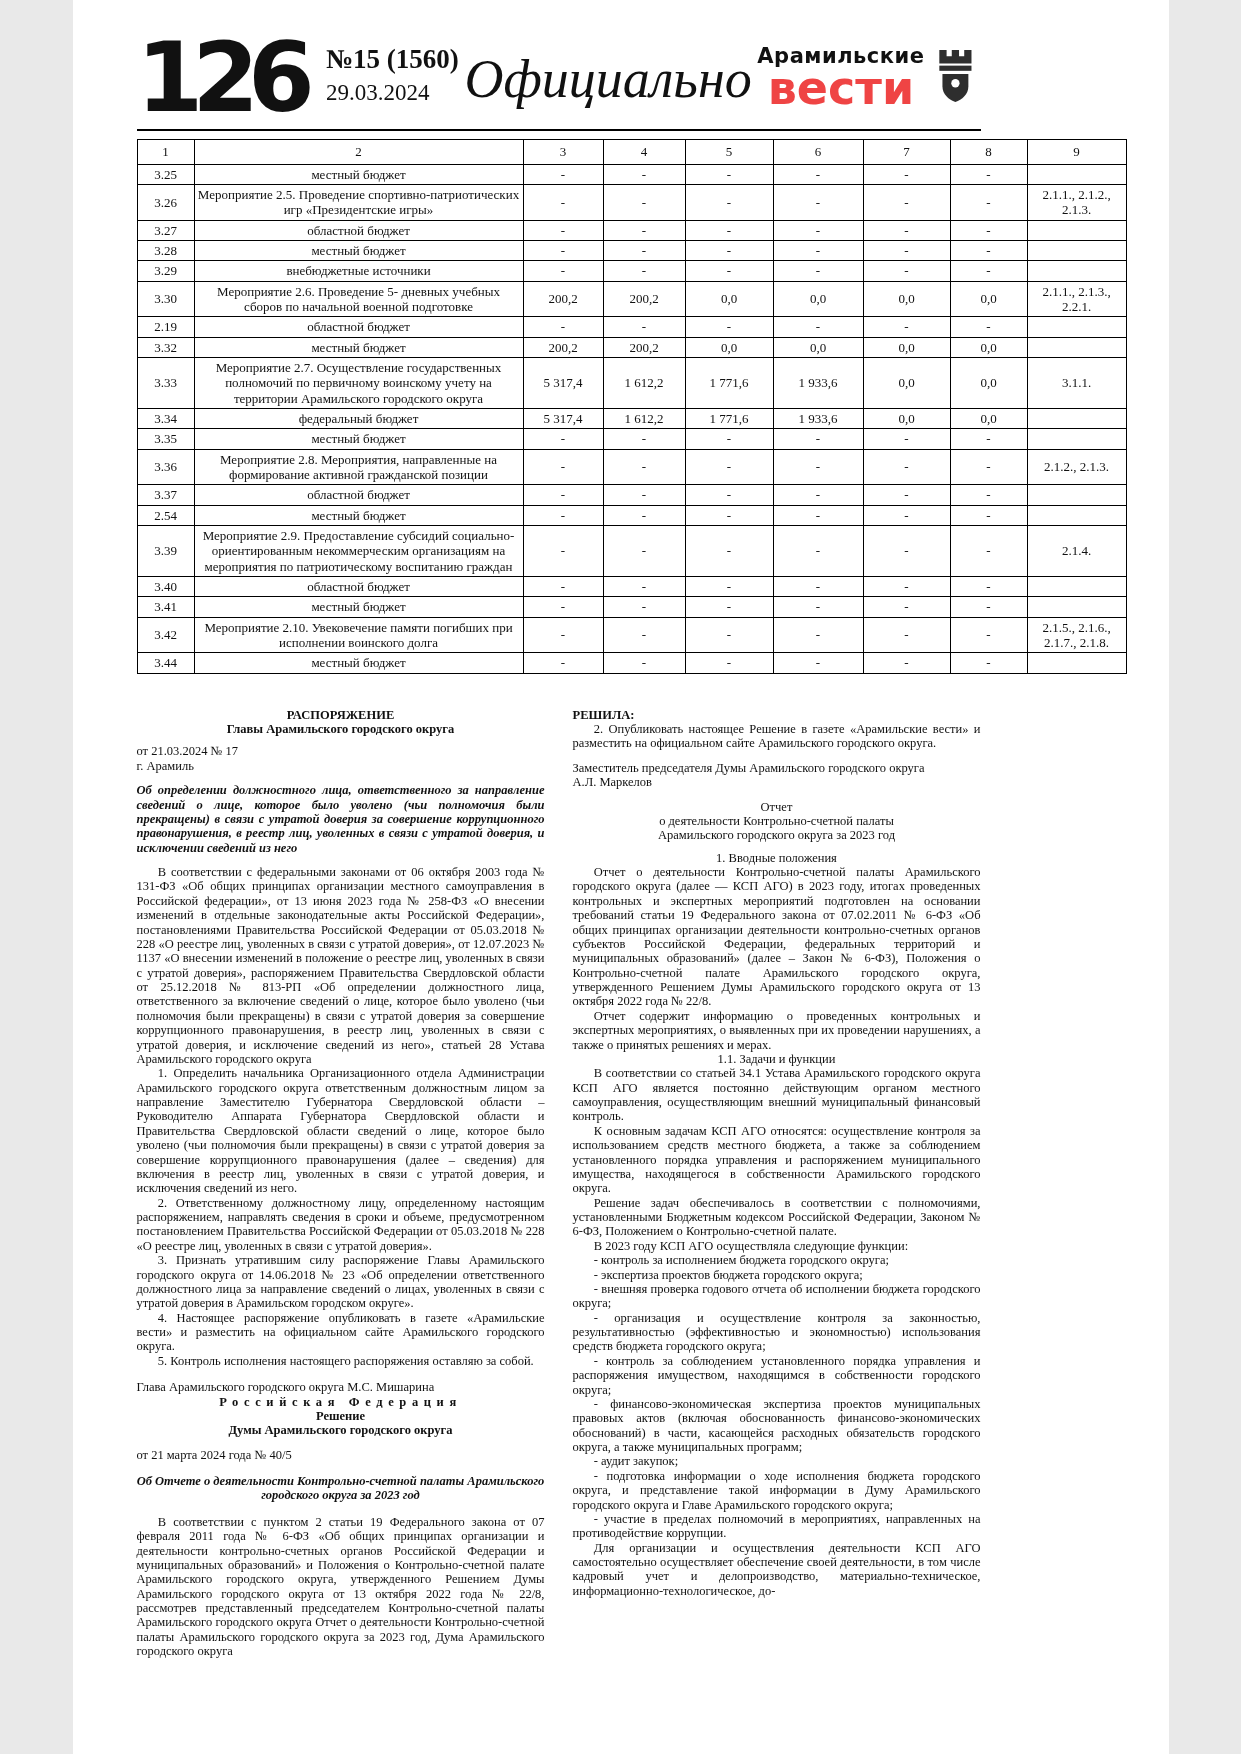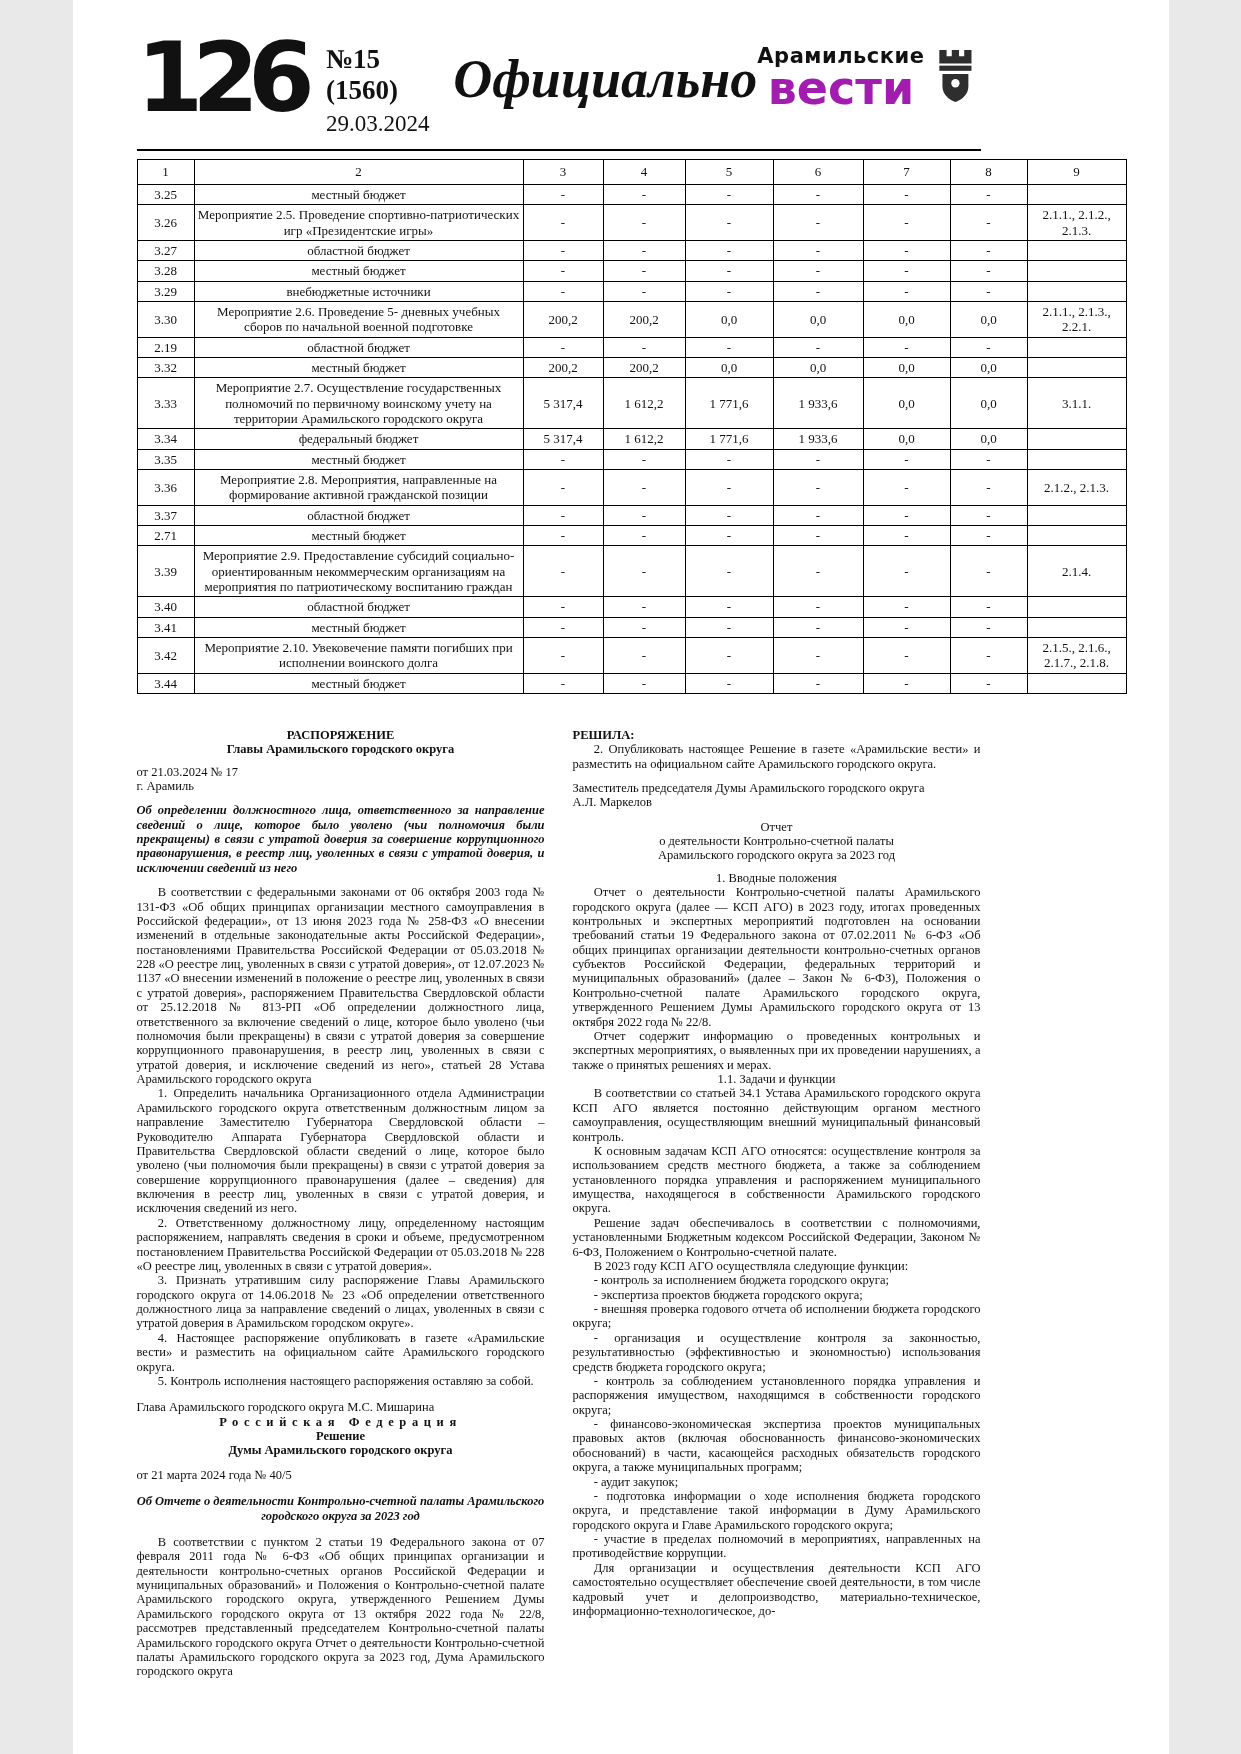--- a/index.html
+++ b/index.html
@@ -11,26 +11,26 @@
   }
   
   .masthead{display:flex;align-items:flex-start;border-bottom:2px solid #000;
     padding-bottom:12px;margin-bottom:8px;}
   .mh-left{display:flex;align-items:flex-start;gap:16px;}
   .page-num{font-family:"DejaVu Sans",sans-serif;font-weight:800;font-size:96px;
     line-height:0.8;letter-spacing:-11px;padding-right:6px;}
   .issue-block{padding-top:4px;}
   .issue{font-size:27px;font-weight:600;}
   .date{font-size:23px;margin-top:5px;}
-  .section-title{flex:1;text-align:center;font-style:italic;font-weight:700;
+  .section-title{flex:1;text-align:center;font-style:italic;font-weight:400;
     font-size:54px;line-height:1;padding-top:12px;}
   .brand{display:flex;align-items:center;gap:10px;padding-top:4px;}
   .brand-text{text-align:center;font-family:"DejaVu Sans",sans-serif;font-weight:800;}
   .brand-top{font-size:21px;letter-spacing:.5px;}
-  .brand-bottom{font-size:46px;line-height:.88;color:#a21caf;}
+  .brand-bottom{font-size:46px;line-height:.88;color:#ef4444;}
   .emblem{width:46px;height:56px;fill:#2e2e2e;}
   
   .budget-table{border-collapse:collapse;width:989px;table-layout:fixed;
     font-size:13px;margin-top:2px;}
   .budget-table th,.budget-table td{
     border:1px solid #000;text-align:center;vertical-align:middle;
     padding:2px 3px;line-height:1.18;font-weight:normal;word-wrap:break-word;}
   .budget-table th{height:20px;}
   
   .columns{display:flex;gap:28px;margin-top:34px;}
@@ -237,21 +237,21 @@
           <td>областной бюджет</td>
           <td>-</td>
           <td>-</td>
           <td>-</td>
           <td>-</td>
           <td>-</td>
           <td>-</td>
           <td></td>
         </tr>
         <tr>
-          <td>2.71</td>
+          <td>2.54</td>
           <td>местный бюджет</td>
           <td>-</td>
           <td>-</td>
           <td>-</td>
           <td>-</td>
           <td>-</td>
           <td>-</td>
           <td></td>
         </tr>
         <tr>

